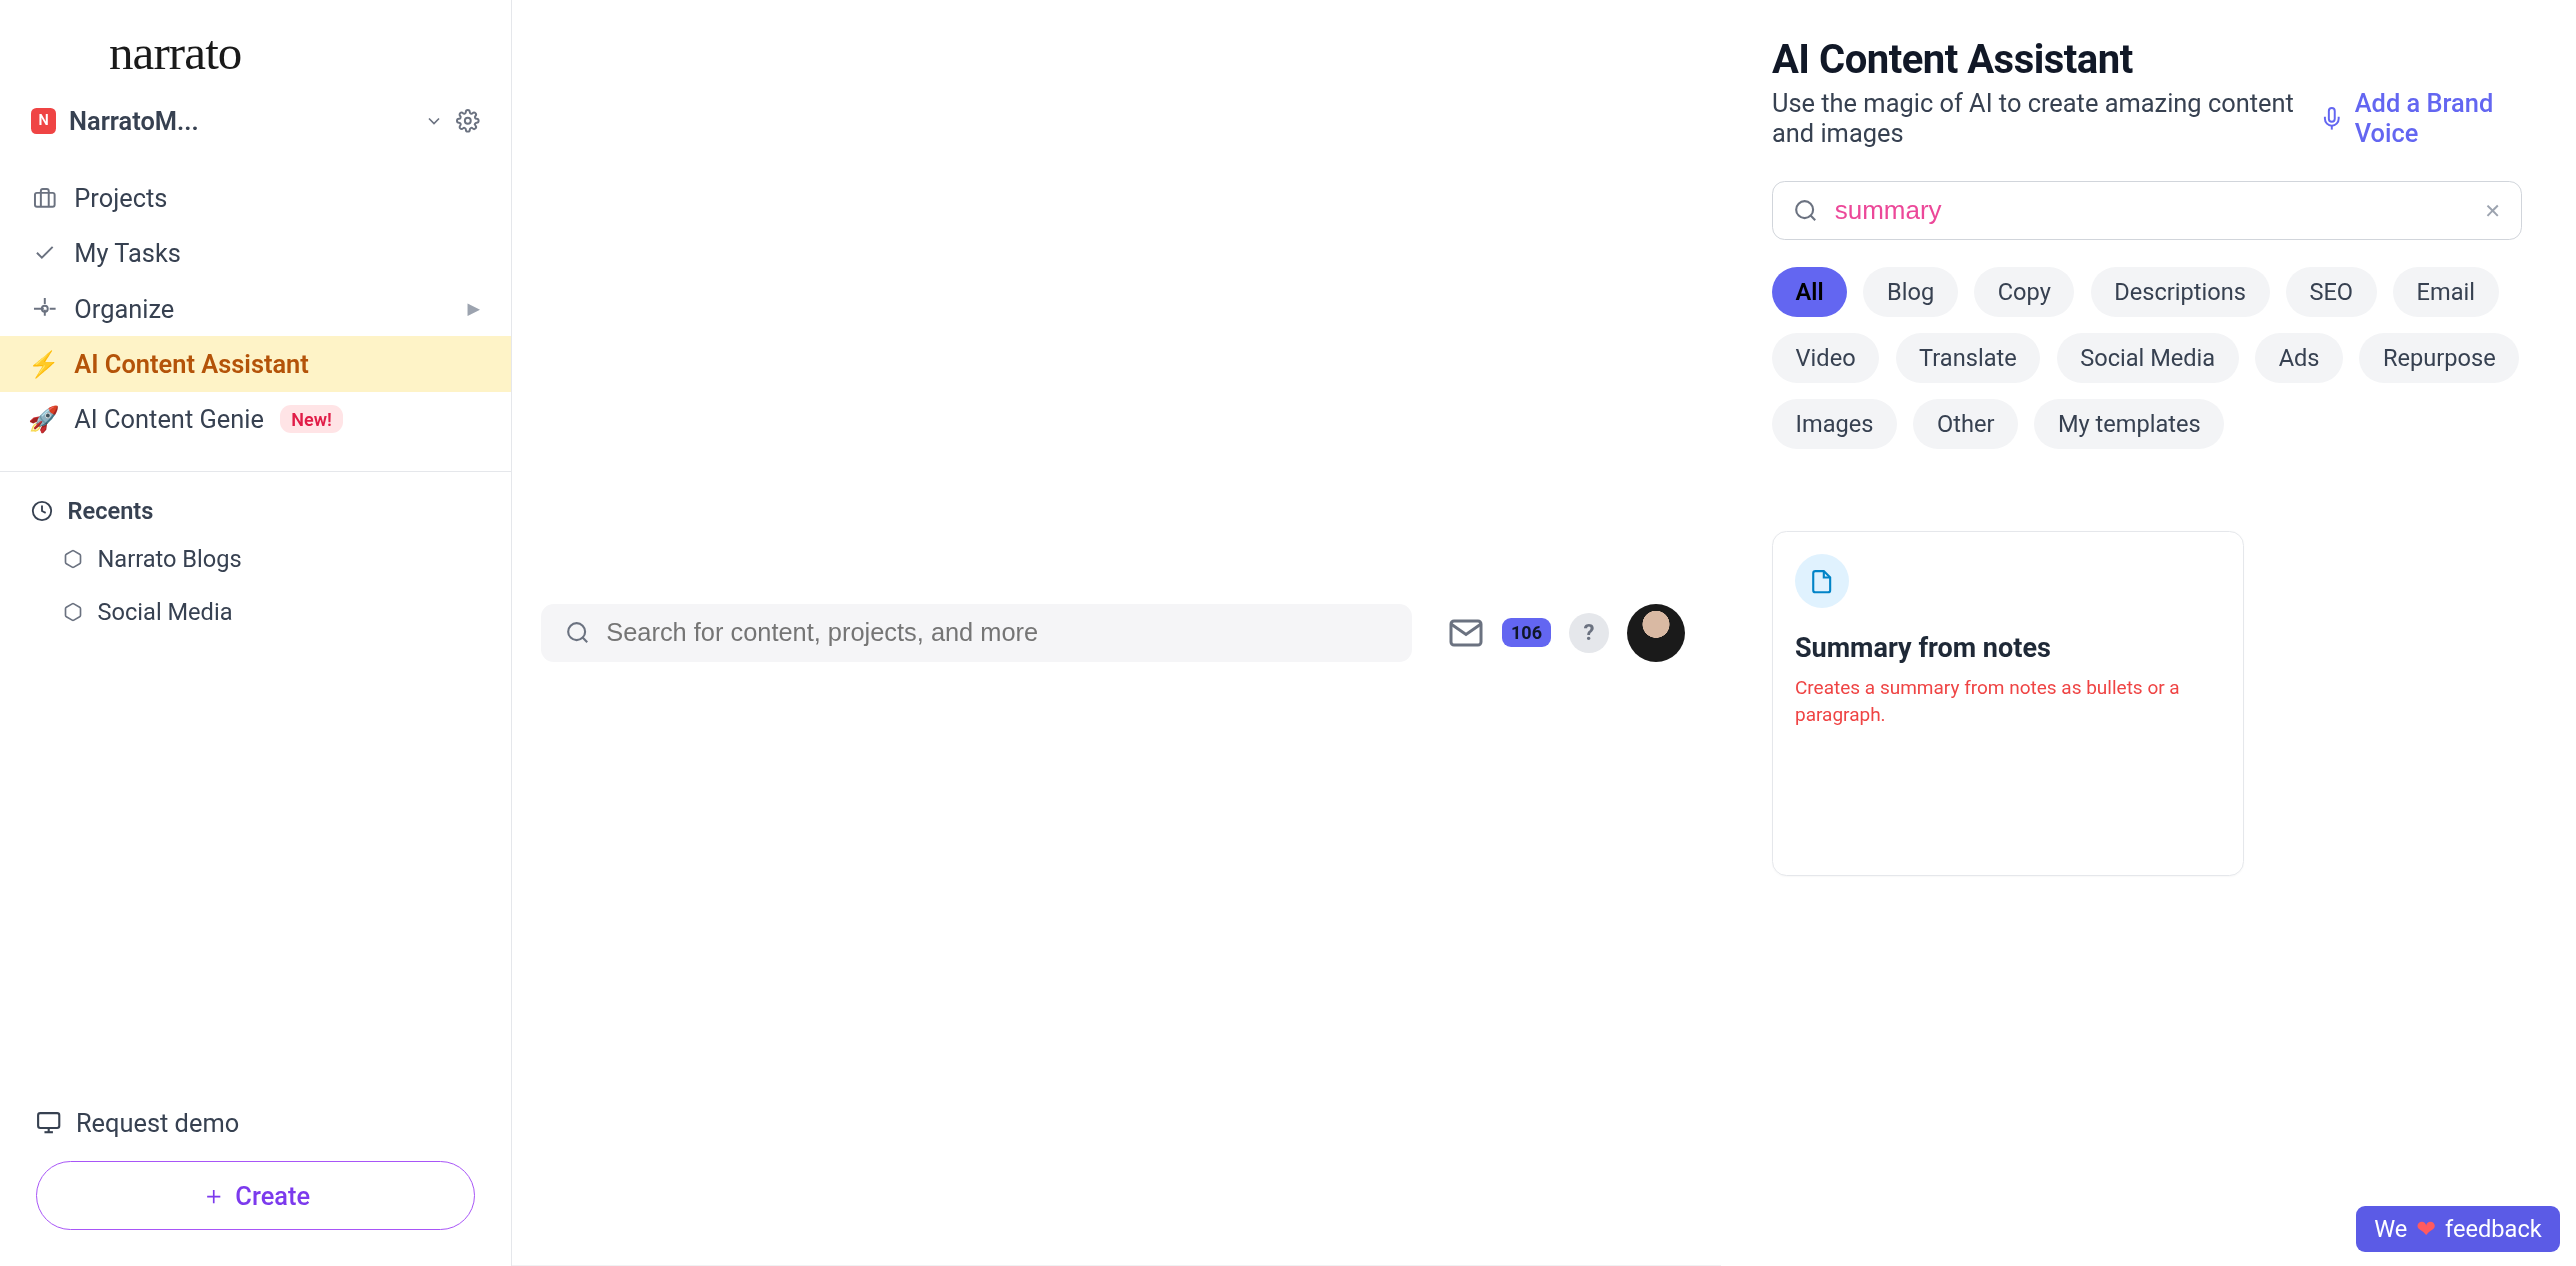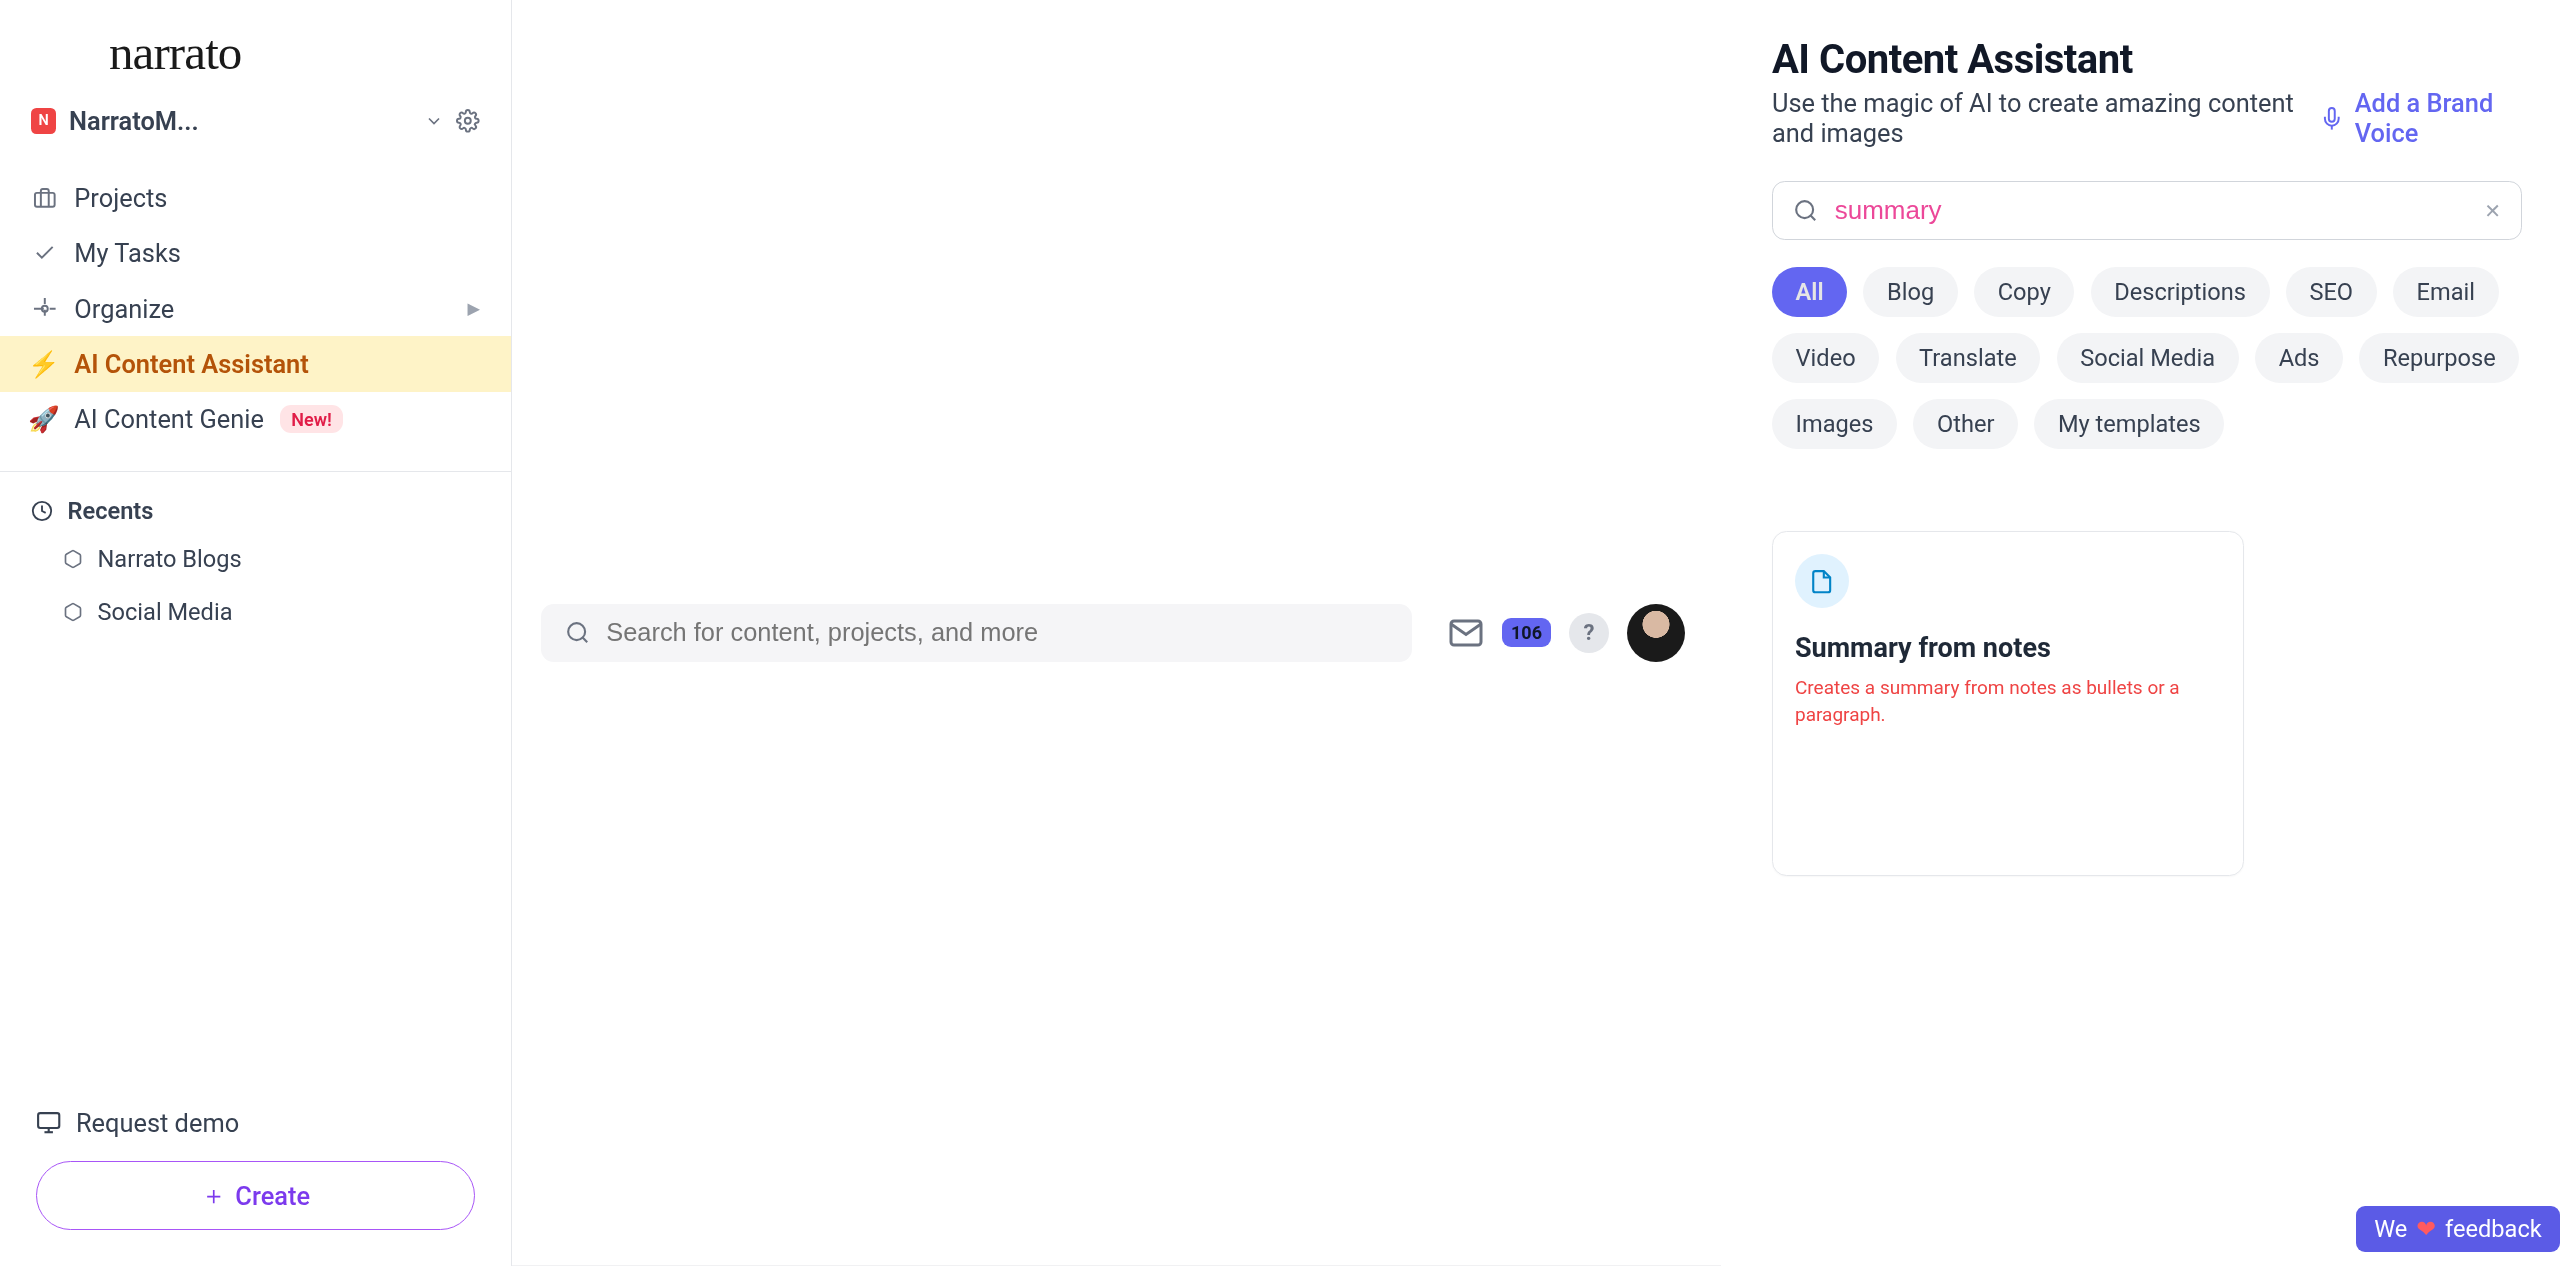--- a/index.html
+++ b/index.html
@@ -166,21 +166,21 @@
 .template-search input {
   border:none; outline:none; font-size:26px; flex:1; color:#ec4899;
 }
 .clear-x { color:#9ca3af; font-size:20px; cursor:pointer;}
 .chips { display:flex; gap:16.3px; margin-top:27px; flex-wrap:wrap;}
 .chip {
   padding: 11px 23.6px; border-radius:906px;
   font-size:23.6px; color:#374151; background:#f3f4f6;
   cursor:pointer;
 }
-.chip.active { background:#6366f1; color:#e5e5e5; font-weight:600;}
+.chip.active { background:#6366f1; color:#000000; font-weight:600;}
 .cards { display:flex; gap:36px; margin-top:82px;}
 .card {
   width:472px; height:345px;
   border:0.9px solid #e5e7eb; border-radius:14.5px;
   padding:22px; cursor:pointer;
   box-shadow: 0 0.9px 1.8px rgba(0,0,0,0.03);
 }
 .card-ico {
   width:54px; height:54px; border-radius:50%; background:#e0f2fe;
   display:flex; align-items:center; justify-content:center; color:#0284c7;

